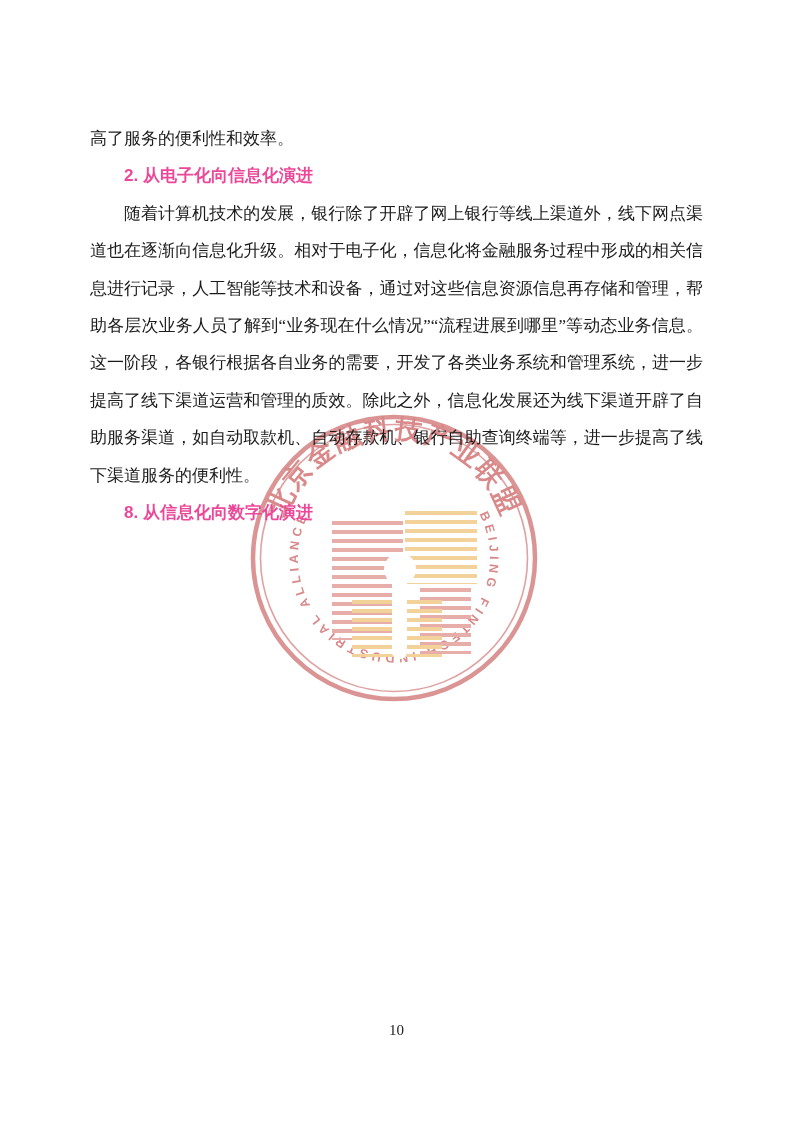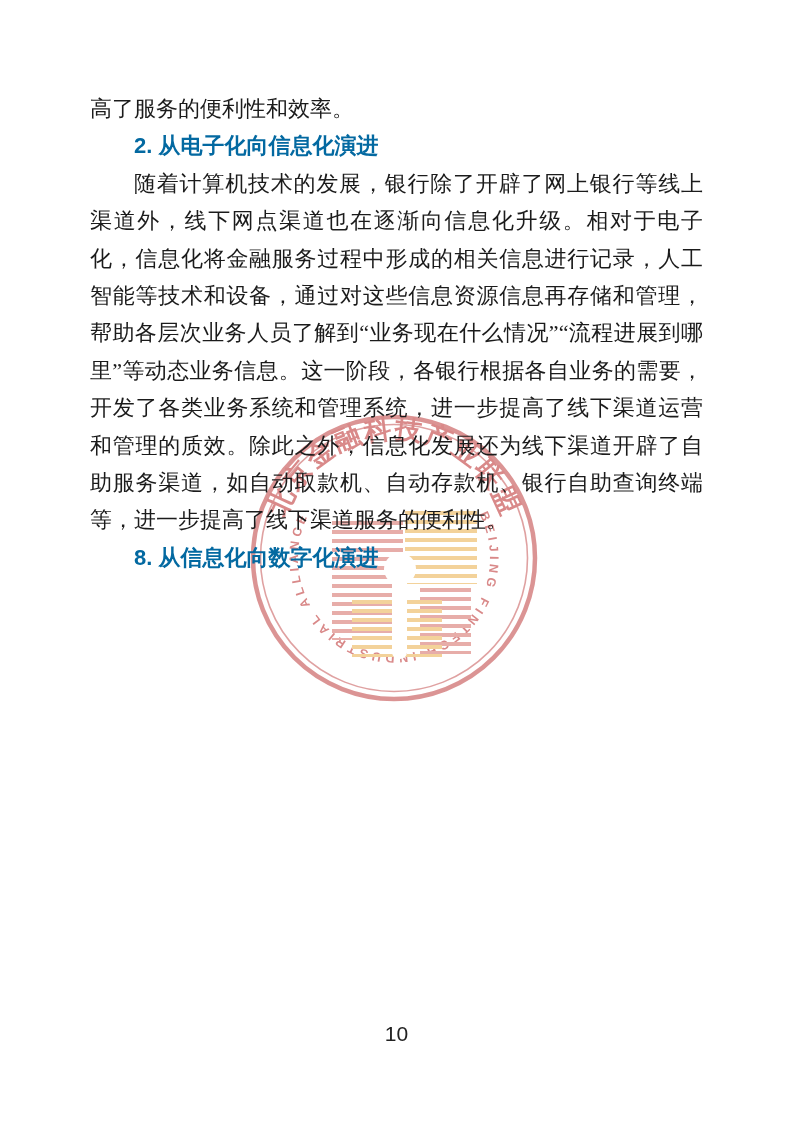--- a/index.html
+++ b/index.html
@@ -34,46 +34,46 @@
     background: #ffffff; border-radius: 50%;
   }
   .em-stem {
     position: absolute; left: 61px; top: 58px; width: 15px; height: 90px;
     background: #ffffff; border-radius: 7px;
   }
 
   
   .content {
     position: absolute;
-    left: 90px; top: 90px; width: 613px;
+    left: 90px; top: 120px; width: 613px;
     z-index: 1;
-    font-size: 22px;
+    font-size: 17px;
     line-height: 37.4px;
     color: #1b1b1b;
     text-align: justify;
     text-justify: inter-ideograph;
   }
   .content p { margin: 0; }
   .para  { text-indent: 2em; }
   .cont  { text-indent: 0; }
   .heading {
     font-family: "Liberation Sans", "DejaVu Sans", sans-serif;
     font-weight: 700;
-    color: #0369a1;
+    color: #ec4899;
     text-indent: 2em;
     text-align: left;
   }
   .page-number {
     position: absolute;
     left: 0; top: 1022px; width: 100%;
     z-index: 1;
     text-align: center;
-    font-size: 21px;
+    font-size: 15px;
     color: #222222;
-    font-family: Liberation Sans, sans-serif;
+    font-family: Liberation Serif, serif;
   }
 </style>
 </head>
 <body>
 
 <div class="page">
 
   <div class="watermark">
     <svg class="seal-svg" width="290" height="290" viewBox="0 0 290 290">
       <defs>

